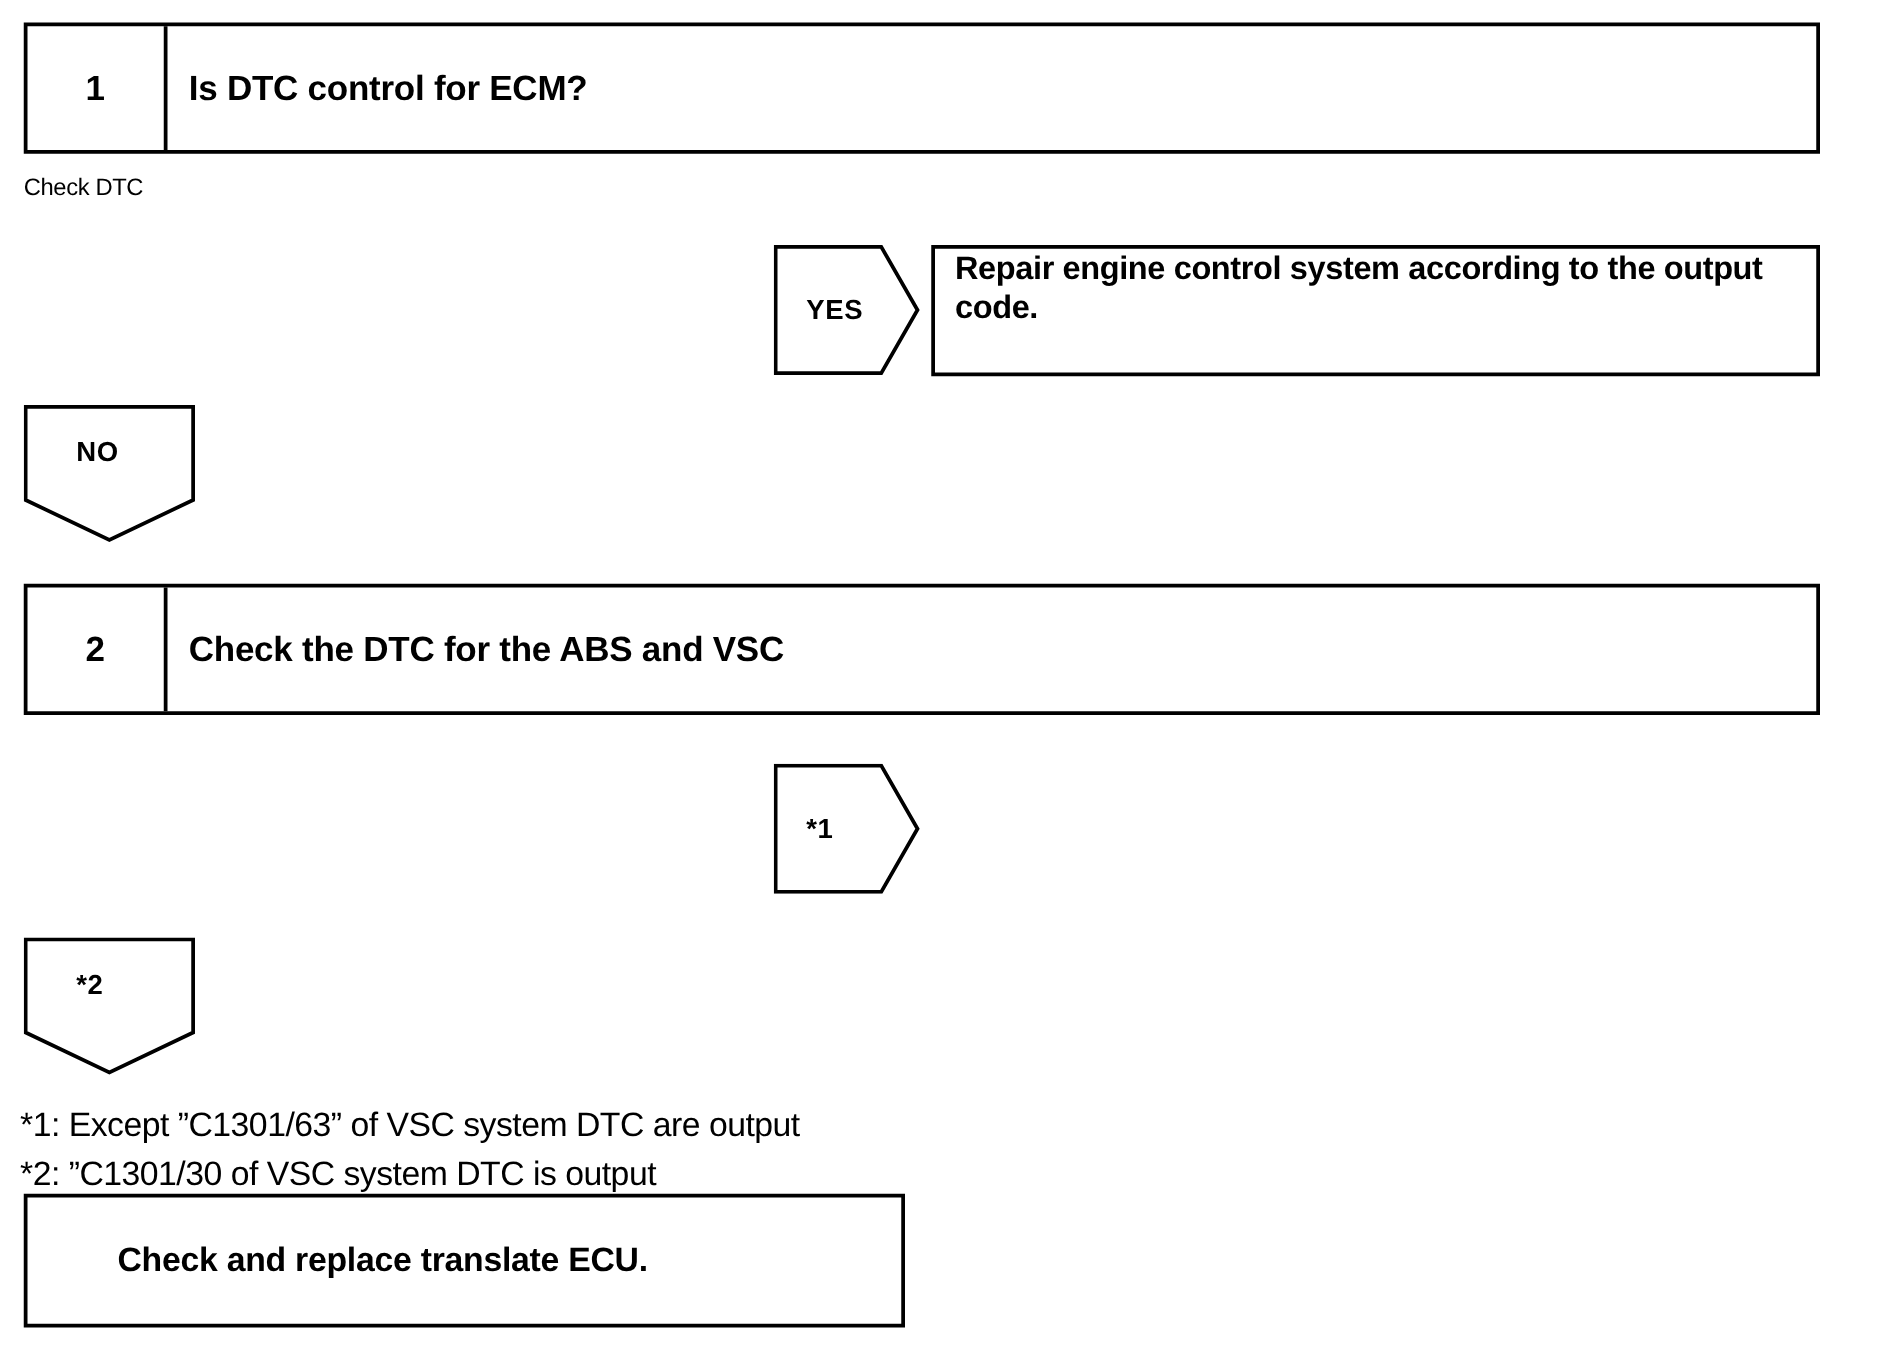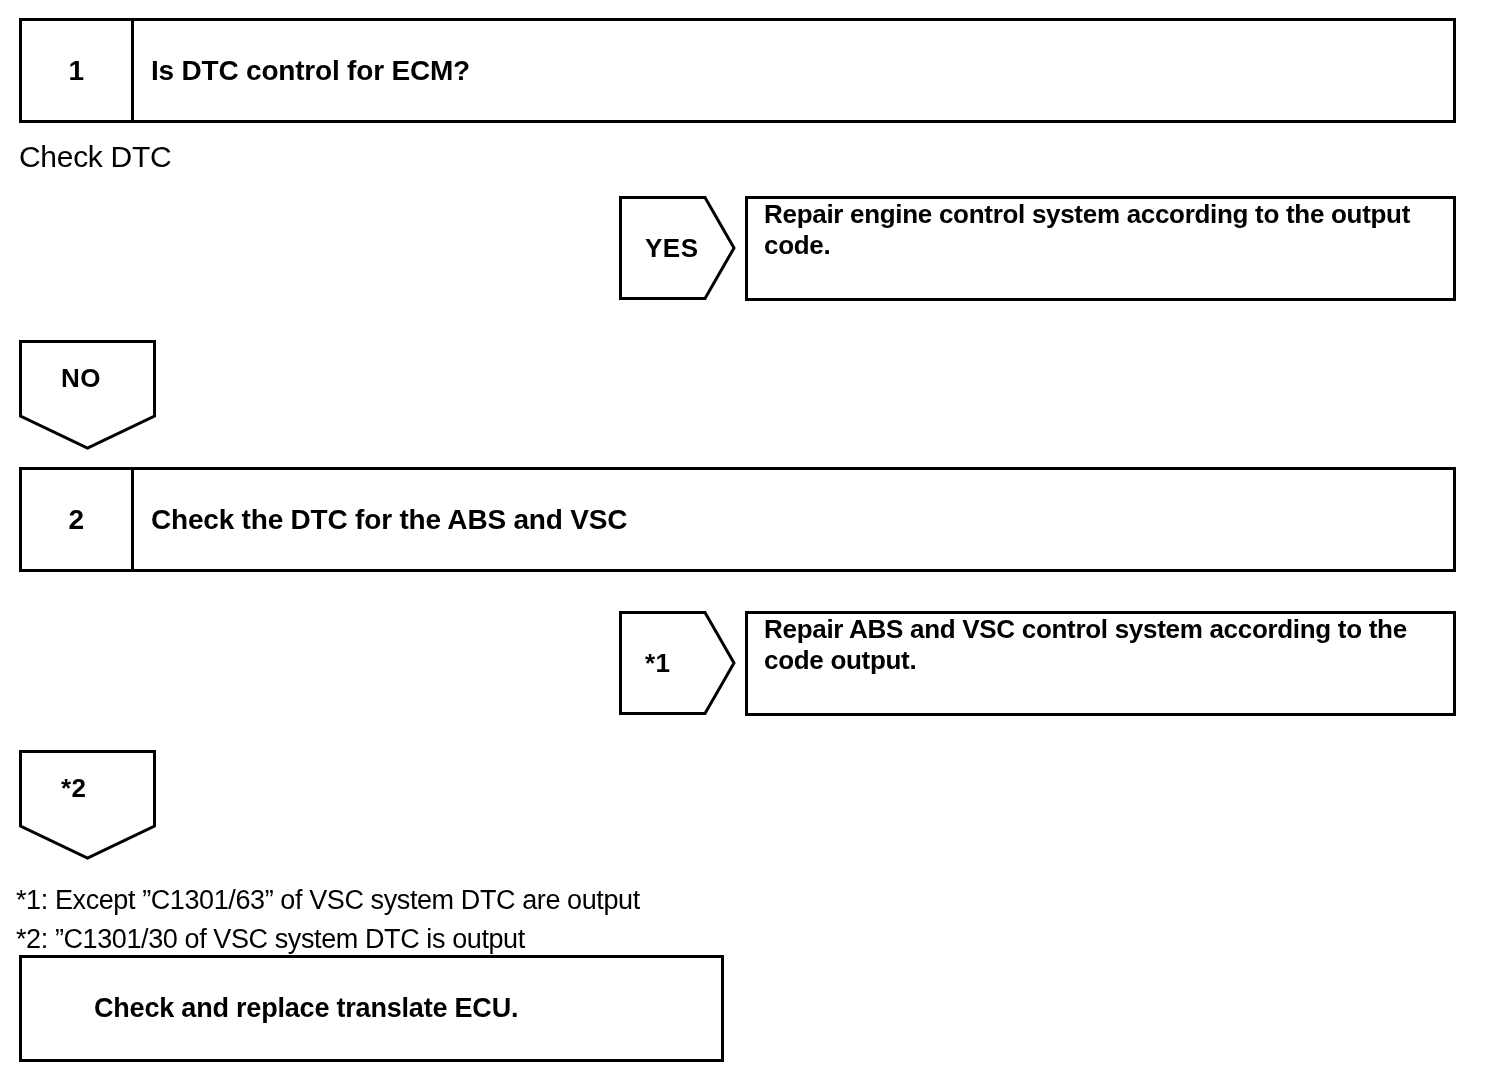--- a/index.html
+++ b/index.html
@@ -51,21 +51,21 @@
     align-items: center;
     padding-left: 17px;
     font-size: 28px;
     font-weight: 700;
     letter-spacing: -0.2px;
   }
 
   
   .caption {
     position: absolute;
-    font-size: 30px;
+    font-size: 19px;
     font-weight: 400;
     letter-spacing: -0.3px;
     white-space: nowrap;
   }
 
   
   .result-box {
     position: absolute;
     border: 3px solid #000;
     background: #fff;
@@ -91,21 +91,21 @@
     left: 0;
     top: 0;
   }
   .arrow-label {
     position: absolute;
     left: 0;
     top: 0;
     width: 100%;
     display: flex;
     align-items: center;
-    font-size: 26px;
+    font-size: 22px;
     font-weight: 700;
     letter-spacing: 0.5px;
   }
   .arrow-right .arrow-label {
     height: 104px;
     justify-content: flex-start;
     padding-left: 26px;
     box-sizing: border-box;
   }
   .arrow-down .arrow-label {
@@ -156,42 +156,39 @@
     <svg width="117" height="104" viewBox="0 0 117 104">
       <path d="M 1.5 1.5 L 86 1.5 L 115 52 L 86 102.5 L 1.5 102.5 Z" fill="#ffffff" stroke="#000000" stroke-width="3" stroke-linejoin="miter"></path>
     </svg>
     <div class="arrow-label">YES</div>
   </div>
 
   <div class="result-box" style="left:745px; top:196px; width:711px; height:105px;">
     <div class="result-text">Repair engine control system according to the output code.</div>
   </div>
 
-  <div class="arrow-wrap arrow-down" style="left:19px; top:340px; width:137px; height:110px;">
+  <div class="arrow-wrap arrow-down" style="left:19px; top:324px; width:137px; height:110px;">
     <svg width="137" height="110" viewBox="0 0 137 110">
       <path d="M 1.5 1.5 L 135.5 1.5 L 135.5 76 L 68.5 108 L 1.5 76 Z" fill="#ffffff" stroke="#000000" stroke-width="3" stroke-linejoin="miter"></path>
     </svg>
     <div class="arrow-label">NO</div>
   </div>
 
   <div class="step-row" style="left:19px; top:467px; width:1437px; height:105px;">
     <div class="step-num">2</div>
     <div class="step-title">Check the DTC for the ABS and VSC</div>
   </div>
 
   <div class="arrow-wrap arrow-right" style="left:619px; top:611px; width:117px; height:104px;">
     <svg width="117" height="104" viewBox="0 0 117 104">
       <path d="M 1.5 1.5 L 86 1.5 L 115 52 L 86 102.5 L 1.5 102.5 Z" fill="#ffffff" stroke="#000000" stroke-width="3" stroke-linejoin="miter"></path>
     </svg>
     <div class="arrow-label">*1</div>
   </div>
 
-  <div class="result-box" style="left:745px; top:611px; width:711px; height:105px;">
-    <div class="result-text">Repair ABS and VSC control system according to the code output.</div>
-  </div>
 
   <div class="arrow-wrap arrow-down" style="left:19px; top:750px; width:137px; height:110px;">
     <svg width="137" height="110" viewBox="0 0 137 110">
       <path d="M 1.5 1.5 L 135.5 1.5 L 135.5 76 L 68.5 108 L 1.5 76 Z" fill="#ffffff" stroke="#000000" stroke-width="3" stroke-linejoin="miter"></path>
     </svg>
     <div class="arrow-label">*2</div>
   </div>
 
   <div class="footnote" style="left:16px; top:885px;">*1: Except ”C1301/63” of VSC system DTC are output</div>
   <div class="footnote" style="left:16px; top:924px;">*2: ”C1301/30 of VSC system DTC is output</div>

